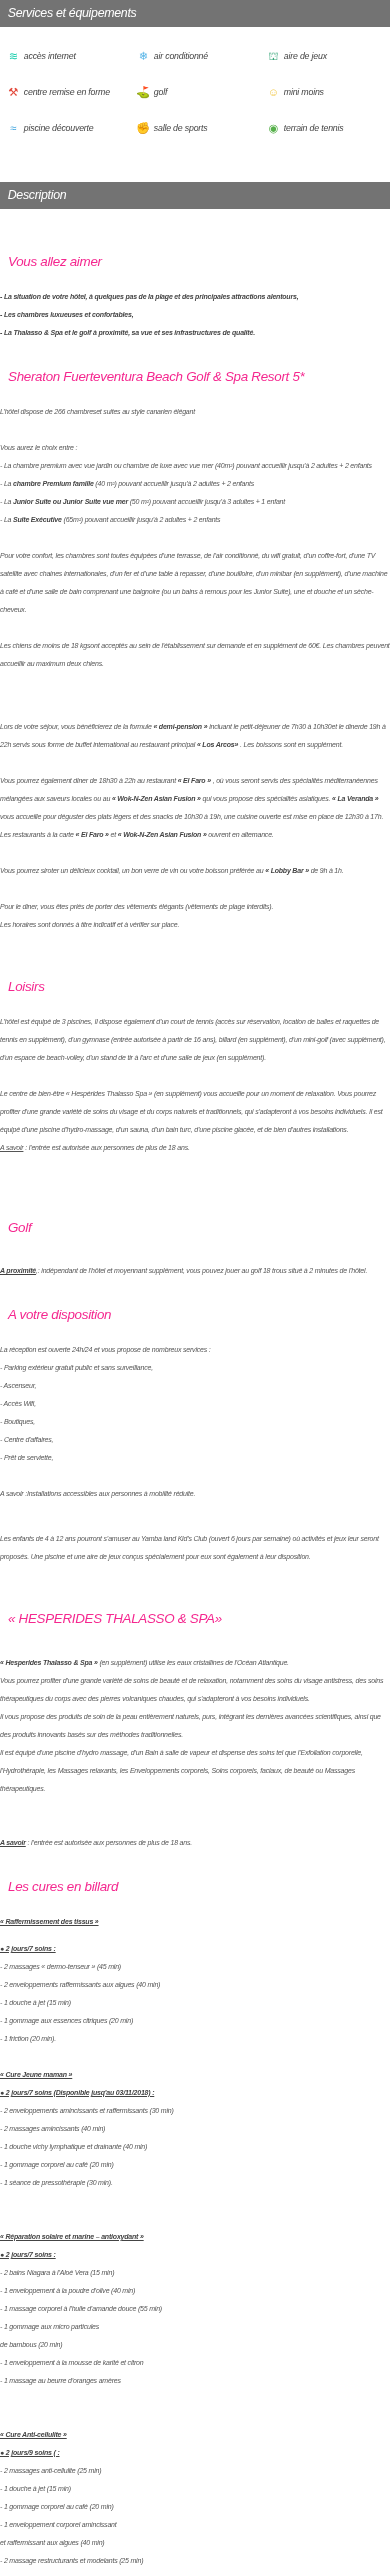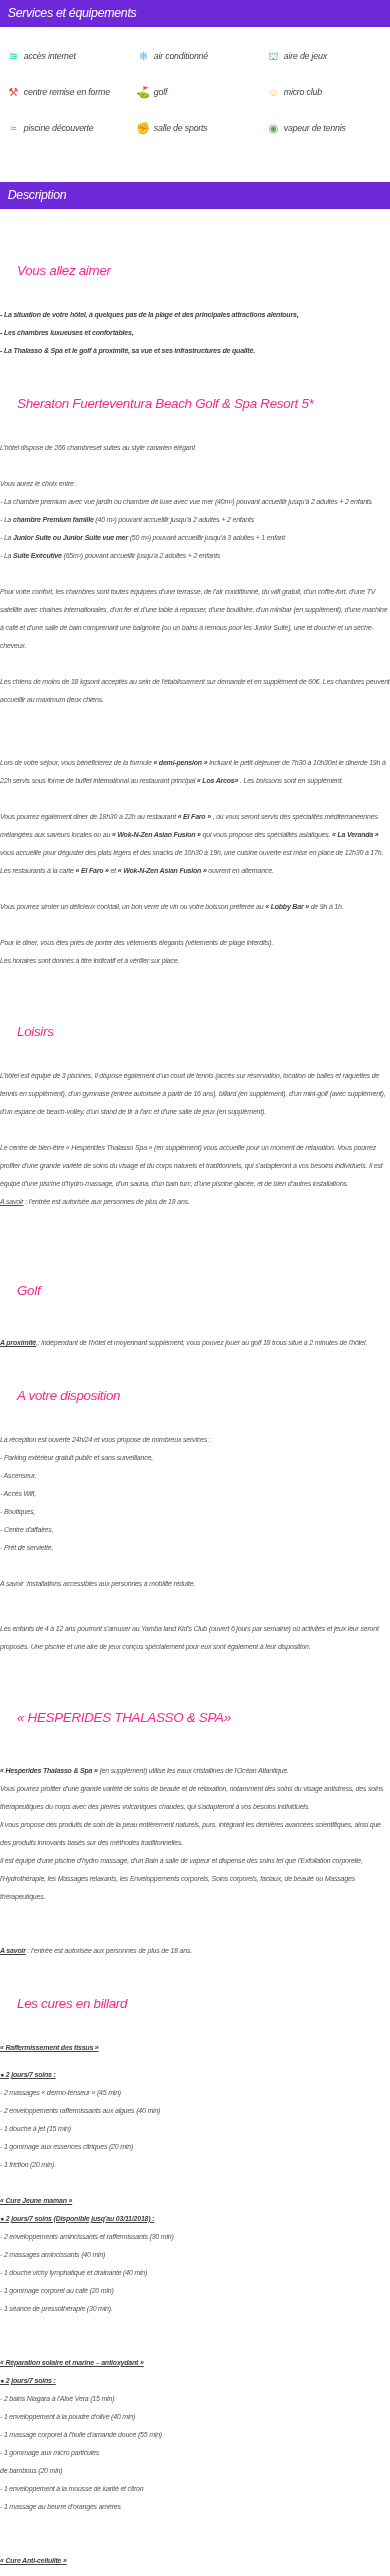--- a/index.html
+++ b/index.html
@@ -5,21 +5,21 @@
   html, body { margin: 0; padding: 0; background: #ffffff; }
   body {
     width: 391px;
     font-family: "Liberation Sans", sans-serif;
     color: #555555;
     font-style: italic;
     font-size: 6.7px;
     line-height: 18px;
   }
   .band {
-    background: #6d28d9;
+    background: #737373;
     height: 27px;
     display: flex;
     align-items: center;
     padding-left: 7.7px;
     margin: 0;
   }
   .band h2 {
     margin: 0;
     color: #ffffff;
     font-size: 12.4px;
@@ -46,21 +46,21 @@
   .svc .lbl { font-size: 8.8px; color: #444444; letter-spacing: -0.2px; font-style: italic; }
   .desc { padding: 0; }
   .desc h3 {
     color: #ff1493;
     color: #f5278f;
     font-weight: normal;
     font-style: italic;
     font-size: 13.4px;
     line-height: 17.5px;
     letter-spacing: -0.3px;
-    margin: 17px;
+    margin: 8px;
   }
   .desc p {
     margin: 0;
     font-size: 7px;
     letter-spacing: -0.2px;
     white-space: normal;
   }
   .gap-s { height: 9.3px; }
   .gap-m { height: 18px; }
   .gap-l { height: 36px; }
@@ -89,33 +89,33 @@
       <div class="svc">
         <span class="ic" style="color: rgb(226, 72, 58);">⚒</span>
         <span class="lbl">centre remise en forme</span>
       </div>
       <div class="svc">
         <span class="ic" style="color: rgb(46, 155, 88);">⛳</span>
         <span class="lbl">golf</span>
       </div>
       <div class="svc">
         <span class="ic" style="color: rgb(242, 201, 76);">☺</span>
-        <span class="lbl">micro club</span>
+        <span class="lbl">mini moins</span>
       </div>
       <div class="svc">
         <span class="ic" style="color: rgb(70, 168, 224);">≈</span>
         <span class="lbl">piscine découverte</span>
       </div>
       <div class="svc">
         <span class="ic" style="color: rgb(243, 207, 174);">✊</span>
         <span class="lbl">salle de sports</span>
       </div>
       <div class="svc">
         <span class="ic" style="color: rgb(86, 176, 74);">◉</span>
-        <span class="lbl">vapeur de tennis</span>
+        <span class="lbl">terrain de tennis</span>
       </div>
     </div>
 </section>
 
 <section>
   <div class="band">
     <h2>Description</h2>
   </div>
   <div class="desc" id="desc-body">
       <div class="gap-l"></div>

